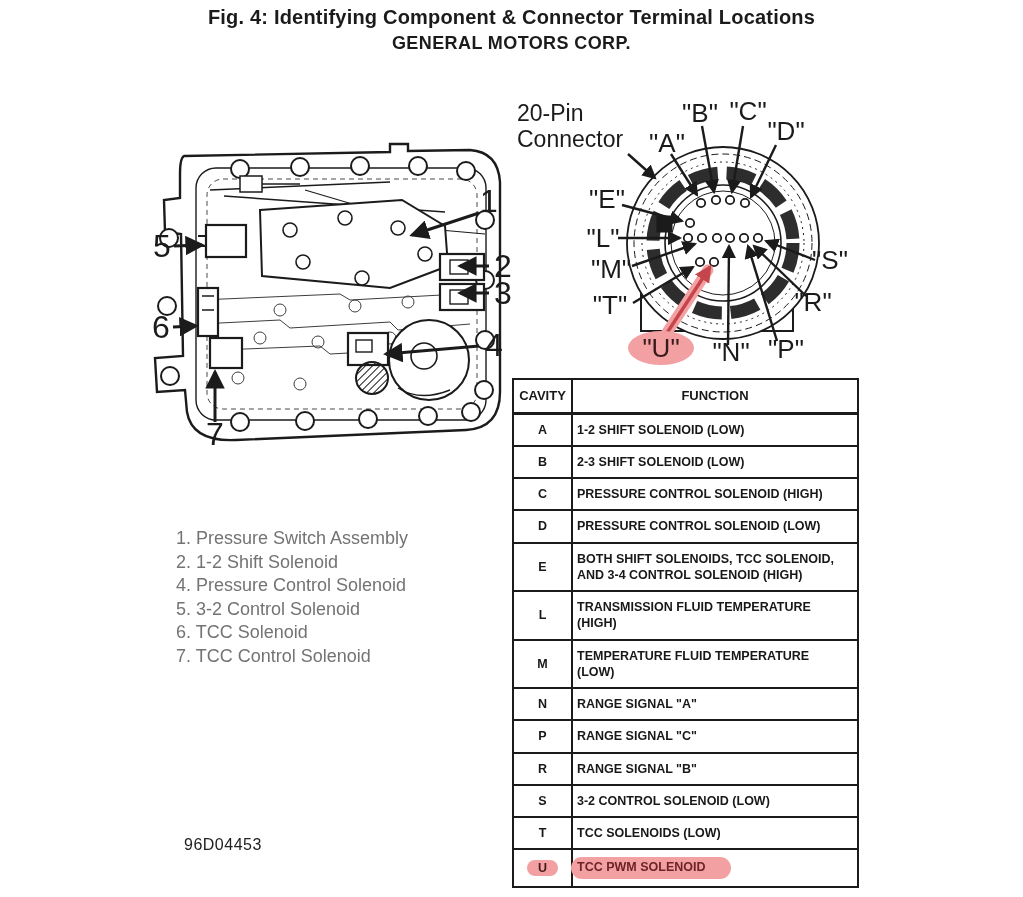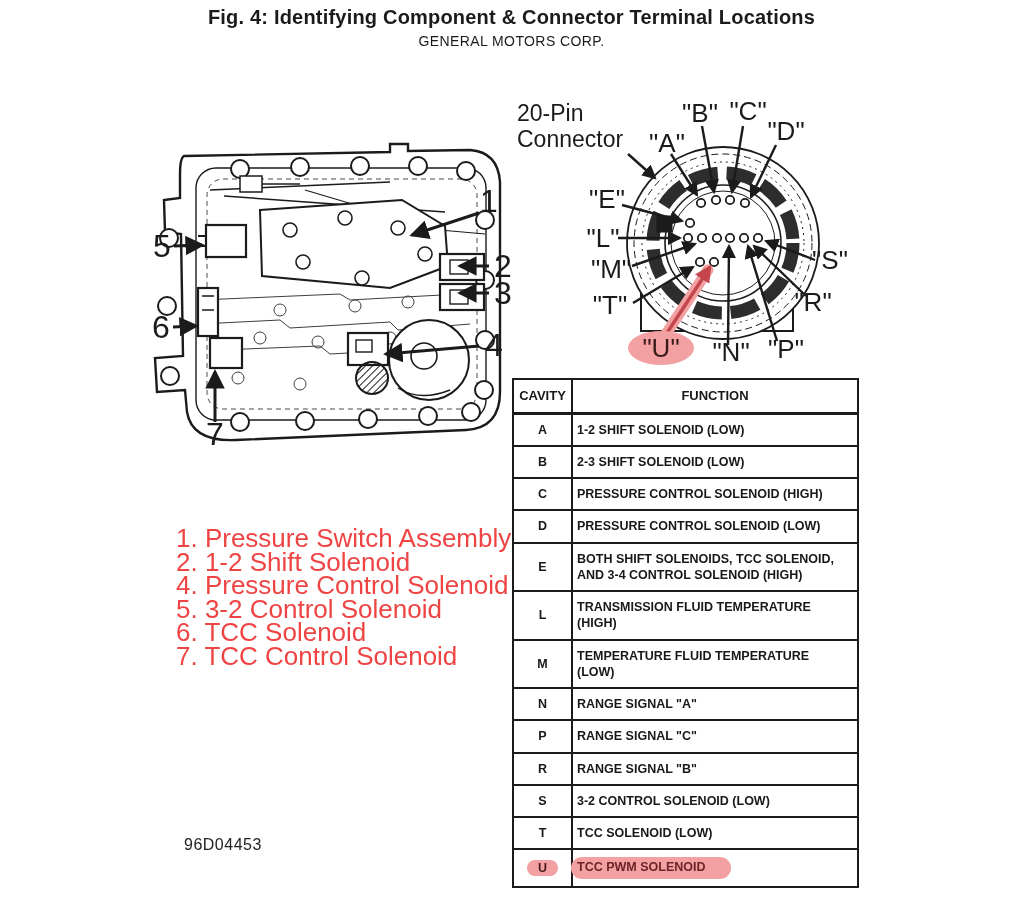--- a/index.html
+++ b/index.html
@@ -2,28 +2,28 @@
 <html><head>
 <meta charset="utf-8">
 <style>
   * { margin:0; padding:0; box-sizing:border-box; }
   body { background:#fff; font-family:"Liberation Sans", sans-serif; color:#1b1b1b; }
   .page { position:relative; width:1023px; height:897px; background:#fff; overflow:hidden; }
 
   
   .fig-title { position:absolute; top:6px; left:0; width:100%; text-align:center; }
   .fig-title .line1 { font-size:20px; font-weight:bold; letter-spacing:.2px; }
-  .fig-title .line2 { font-size:14px; font-weight:normal; margin-top:4px; letter-spacing:.4px; }
+  .fig-title .line2 { font-size:18px; font-weight:bold; margin-top:4px; letter-spacing:.4px; }
 
   
   .valvebody-svg { position:absolute; left:140px; top:138px; width:380px; height:315px; }
   .connector-svg { position:absolute; left:505px; top:90px; width:360px; height:290px; }
 
   
-  .legend { position:absolute; left:176px; top:527px; font-size:26px; line-height:23.5px; color:#ef4444; }
+  .legend { position:absolute; left:176px; top:527px; font-size:18px; line-height:23.5px; color:#737373; }
   .legend .item { white-space:nowrap; }
 
   
   .cavity-table { position:absolute; left:512px; top:378px; width:347px; border:2px solid #1b1b1b; border-collapse:collapse; background:#fff; }
   .cavity-table td, .cavity-table th { border:2px solid #1b1b1b; font-size:12.5px; font-weight:bold; color:#181818; vertical-align:middle; }
   .cavity-table th { height:34px; text-align:center; border-bottom:3px solid #1b1b1b; font-size:13px; }
   .col-cavity { width:59px; text-align:center; }
   .col-function { text-align:left; padding:7px 8px 7px 4px; line-height:1.3; }
   .cavity-table td.col-cavity { padding:6px 2px; }
   .hl-blob { display:inline-block; background:#f2a0a2; border-radius:12px; padding:1px 11px; color:#46191b; }
@@ -292,21 +292,21 @@
     <tr>
       <td class="col-cavity">R</td>
       <td class="col-function">RANGE SIGNAL "B"</td>
     </tr>
     <tr>
       <td class="col-cavity">S</td>
       <td class="col-function">3-2 CONTROL SOLENOID (LOW)</td>
     </tr>
     <tr>
       <td class="col-cavity">T</td>
-      <td class="col-function">TCC SOLENOID (LOW)</td>
+      <td class="col-function">TCC SOLENOIDS (LOW)</td>
     </tr>
     <tr>
       <td class="col-cavity">
         <span class="hl-blob">U</span>
       </td>
       <td class="col-function">
         <span class="hl-pill">TCC PWM SOLENOID</span>
       </td>
     </tr>
   </tbody>

